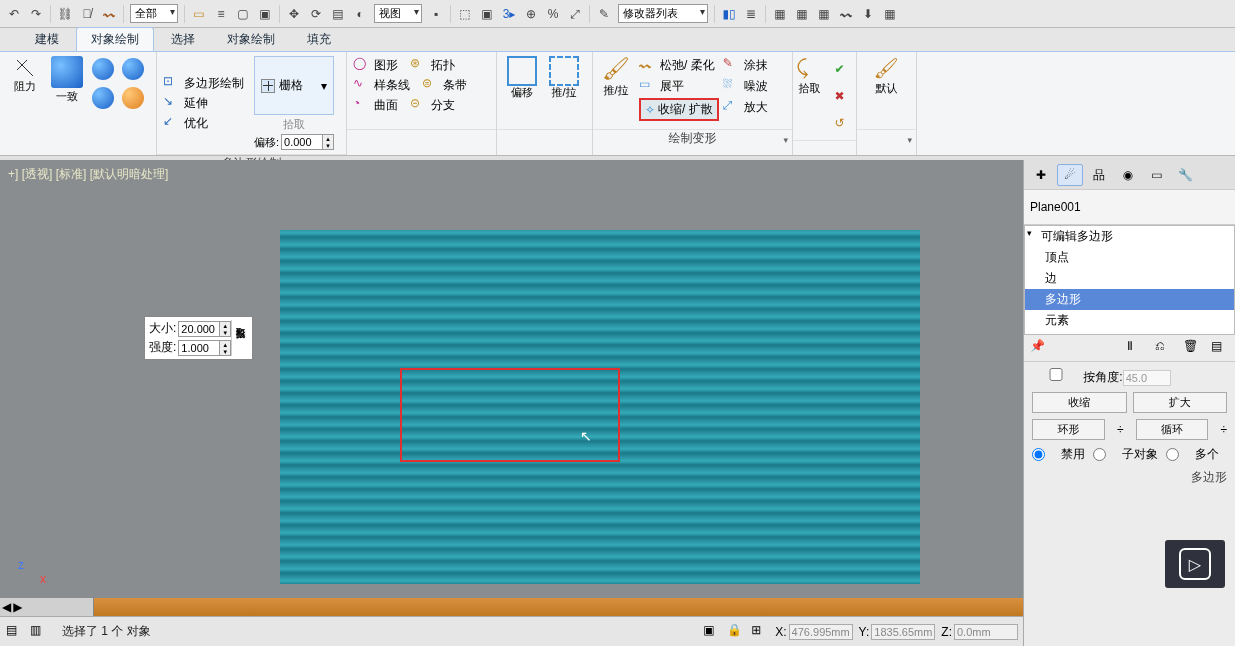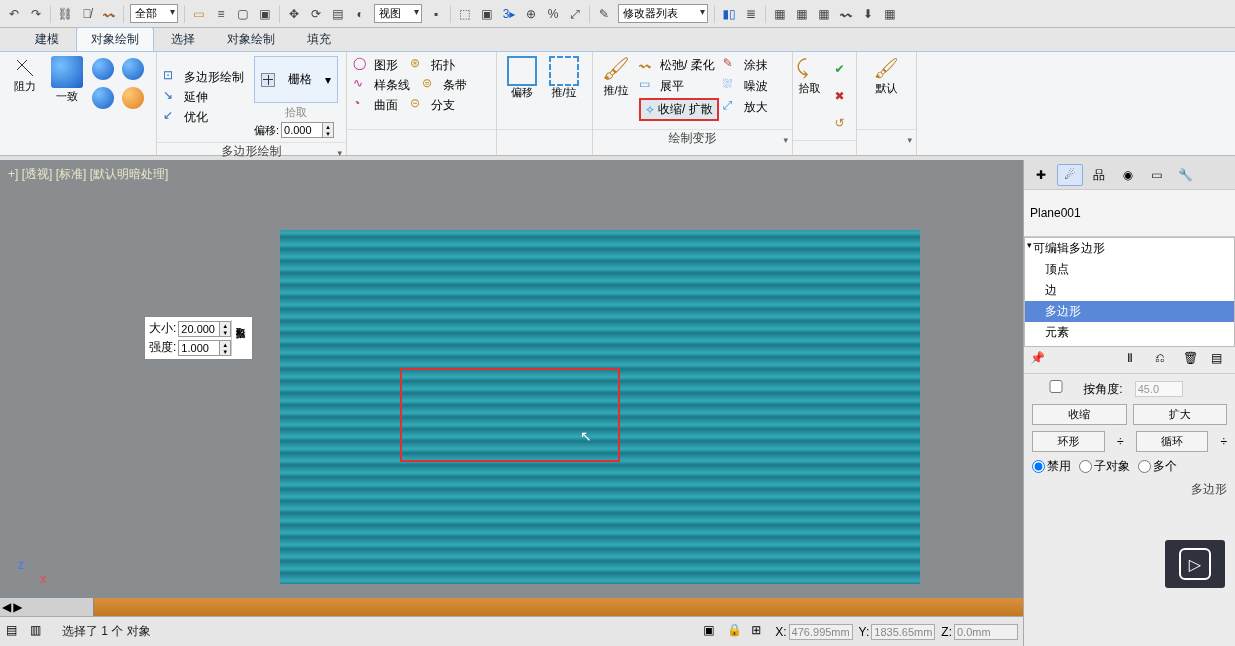--- a/index.html
+++ b/index.html
@@ -25,21 +25,21 @@
 .bigbtn .bic { width: 32px; height: 32px; border-radius: 3px; margin-bottom: 2px; }
 .bigbtn .lbl { font-size: 11px; text-align: center; line-height: 12px; }
 
 .iconbox { width: 26px; height: 26px; display: flex; align-items: center; justify-content: center; cursor: pointer; border-radius: 2px; }
 
 .col { display: flex; flex-direction: column; gap: 2px; }
 .row { display: flex; align-items: center; gap: 4px; }
 .rowitem { display: flex; align-items: center; gap: 3px; cursor: pointer; font-size: 11px; }
 .rowitem .ri { width: 18px; height: 18px; }
 
-.ddbox { border: 1px solid #a9c6e8; background: #eaf3fc; padding: 14px 6px; font-size: 11px; display: flex; align-items: center; gap: 13px; min-width: 70px; }
+.ddbox { border: 1px solid #a9c6e8; background: #eaf3fc; padding: 20px 6px; font-size: 11px; display: flex; align-items: center; gap: 4px; min-width: 70px; }
 .spinner { display: inline-flex; align-items: center; border: 1px solid #999; background: #fff; }
 .spinner input { border: none; width: 40px; font-size: 11px; padding: 1px 2px; text-align: left; }
 .spinner .sp { display: flex; flex-direction: column; border-left: 1px solid #999; }
 .spinner .sp span { width: 10px; height: 7px; font-size: 7px; line-height: 7px; text-align: center; background: #eee; cursor: pointer; }
 
 .brush-active { border: 2px solid #e03030; background: #dfe8ec; padding: 1px 4px; display: flex; align-items: center; gap: 3px; font-size: 11px; }
 
 .viewport { position: absolute; left: 0; top: 160px; width: 1023px; height: 438px; background: #8a8d90; }
 .vp-label { position: absolute; left: 8px; top: 6px; color: #e8e8c8; font-size: 12px; }
 .plane-obj { position: absolute; left: 280px; top: 70px; width: 640px; height: 354px; background: #2c98a8; overflow: hidden; }
@@ -65,35 +65,35 @@
 .coord { display: flex; align-items: center; gap: 2px; font-size: 11px; }
 .coord input { width: 64px; font-size: 11px; border: 1px solid #aaa; padding: 1px 2px; color: #888; background: #f0f0f0; }
 .sel-label { font-size: 12px; color: #222; margin-right: auto; margin-left: 8px; }
 .playback { display: flex; gap: 2px; }
 .playback .pb { width: 18px; height: 18px; border: 1px solid #aaa; background: #f4f4f4; display: flex; align-items: center; justify-content: center; font-size: 10px; cursor: pointer; }
 
 .rightbar { position: absolute; right: 0; top: 160px; width: 212px; height: 486px; background: #ececec; border-left: 1px solid #aaa; display: flex; flex-direction: column; }
 .rtabs { height: 30px; display: flex; gap: 3px; padding: 4px; background: #e0e0e0; border-bottom: 1px solid #ccc; }
 .rtabs .rt { width: 26px; height: 22px; border: 1px solid transparent; display: flex; align-items: center; justify-content: center; cursor: pointer; }
 .rtabs .rt.act { background: #d8e6f8; border-color: #8aaee0; border-radius: 2px; }
-.rname { padding: 16px 6px; font-size: 12px; border-bottom: 1px solid #ccc; background: #f4f4f4; }
+.rname { padding: 10px 6px; font-size: 12px; border-bottom: 1px solid #ccc; background: #f4f4f4; }
 .rsection { padding: 2px 6px; font-size: 11px; border-bottom: 1px solid #ddd; }
 .stack { background: #fff; border: 1px solid #bbb; height: 110px; overflow: auto; font-size: 12px; }
 .stack .it { padding: 2px 6px 2px 20px; cursor: pointer; position: relative; }
-.stack .it.top { padding-left: 8px; }
+.stack .it.top { padding-left: 16px; }
 .stack .it.top::before { content: "▾"; position: absolute; left: 2px; font-size: 9px; }
 .stack .it.sel { background: #5a88d8; color: #fff; }
 .stacktools { display: flex; gap: 10px; padding: 4px 6px; border-bottom: 1px solid #ccc; }
 .stacktools .st { width: 18px; height: 18px; }
 .paramsec { padding: 6px 8px; font-size: 11px; display: flex; flex-direction: column; gap: 6px; }
 .btn2 { flex: 1; padding: 2px 4px; border: 1px solid #aaa; background: #f4f4f4; text-align: center; cursor: pointer; font-size: 11px; }
-.angspin { display: flex; align-items: center; gap: 12px; }
+.angspin { display: flex; align-items: flex-end; gap: 0; }
 .angspin input { width: 48px; border: 1px solid #ccc; background: #f8f8f8; font-size: 11px; color: #999; padding: 1px 2px; }
 .radio-row { display: flex; align-items: center; gap: 8px; font-size: 11px; }
-.radio-row label { display: flex; align-items: center; gap: 2px; }
+.radio-row label { display: flex; align-items: center; gap: 16px; }
 
 .watermark { position: absolute; right: 10px; bottom: 58px; background: rgba(30,34,44,0.92); color: #fff; padding: 8px 14px; border-radius: 3px; display: flex; align-items: center; gap: 10px; }
 .watermark .pl { width: 32px; height: 32px; border: 2px solid #fff; border-radius: 6px; display: flex; align-items: center; justify-content: center; font-size: 16px; color: #fff; }
 .watermark .wt { display: flex; flex-direction: column; }
 .watermark .wt .big { font-size: 20px; font-weight: bold; letter-spacing: 2px; }
 .watermark .wt .small { font-size: 11px; letter-spacing: 1px; color: #ccc; }
 
 .glob-blue { background: radial-gradient(circle at 30% 30%, #78c0ff, #1a60c8); }
 .glob-org { background: radial-gradient(circle at 30% 30%, #ffc878, #e08020); }
 .gridico { background: linear-gradient(#333 0 0) center/10px 1px no-repeat, linear-gradient(#333 0 0) center/1px 10px no-repeat, #d8e8f8; border: 1px solid #888; }

